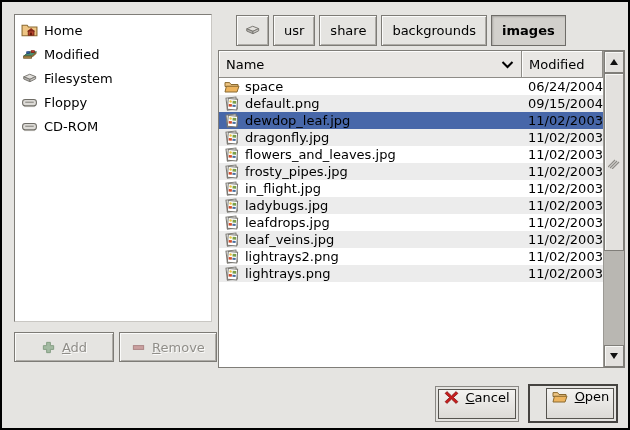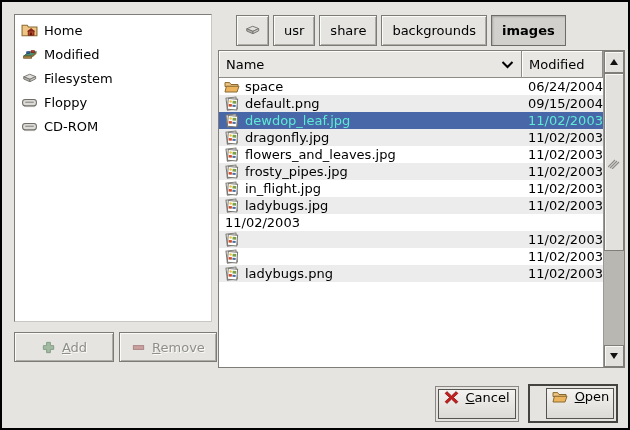--- a/index.html
+++ b/index.html
@@ -40,21 +40,21 @@
     display:flex; align-items:center; padding:0 7px; cursor:default;
   }
   .hdr-name { flex:1 1 auto; }
   .hdr-mod { flex:0 0 81px; }
   .sort-arrow { margin-left:auto; }
   .rows { flex:1 1 auto; background:#fff; }
   .row { height:17px; display:flex; align-items:center; cursor:default; }
   .row:nth-child(even) { background:#ececec; }
   .row .cell-name { flex:1 1 auto; display:flex; align-items:center; gap:5px; padding-left:5px; overflow:hidden; white-space:nowrap; }
   .row .cell-mod { flex:0 0 81px; padding-left:6px; }
-  .row.selected { background:#4767a9; color:#5eead4; }
+  .row.selected { background:#4767a9; color:#000000; }
   
   .vscroll { flex:0 0 21px; background:#b9b7b2; border-left:1px solid #9b9994; display:flex; flex-direction:column; }
   .sb-btn { flex:0 0 22px; background:#e3e1de; border:1px solid #807e79;
     box-shadow: inset 1px 1px 0 #f8f8f6; display:flex; align-items:center; justify-content:center; }
   .sb-thumb { flex:0 0 178px; background:#e3e1de; border:1px solid #807e79;
     box-shadow: inset 1px 1px 0 #f8f8f6; display:flex; align-items:center; justify-content:center; }
   .sb-spacer { flex:1 1 auto; }
   .tri-up { width:0; height:0; border-left:4px solid transparent; border-right:4px solid transparent; border-bottom:6px solid #111; }
   .tri-down { width:0; height:0; border-left:4px solid transparent; border-right:4px solid transparent; border-top:6px solid #111; }
   
@@ -283,47 +283,55 @@
     <span class="cell-name">
       <svg width="16" height="16">
                 <use width="16" height="16" href="#icon-image"></use>
               </svg>
       <span class="fname">ladybugs.jpg</span>
     </span>
     <span class="cell-mod">11/02/2003</span>
   </div>
 
   <div class="row">
-    <span class="cell-mod">11/02/2003</span>
-  </div>
-
-  <div class="row">
-    <span class="cell-name">
-      <svg width="16" height="16">
-                <use width="16" height="16" href="#icon-image"></use>
-              </svg>
-    </span>
-    <span class="cell-mod">11/02/2003</span>
-  </div>
-
-  <div class="row">
-    <span class="cell-name">
-      <svg width="16" height="16">
-                <use width="16" height="16" href="#icon-image"></use>
-              </svg>
-    </span>
-    <span class="cell-mod">11/02/2003</span>
-  </div>
-
-  <div class="row">
-    <span class="cell-name">
-      <svg width="16" height="16">
-                <use width="16" height="16" href="#icon-image"></use>
-              </svg>
-      <span class="fname">ladybugs.png</span>
+    <span class="cell-name">
+      <svg width="16" height="16">
+                <use width="16" height="16" href="#icon-image"></use>
+              </svg>
+      <span class="fname">leafdrops.jpg</span>
+    </span>
+    <span class="cell-mod">11/02/2003</span>
+  </div>
+
+  <div class="row">
+    <span class="cell-name">
+      <svg width="16" height="16">
+                <use width="16" height="16" href="#icon-image"></use>
+              </svg>
+      <span class="fname">leaf_veins.jpg</span>
+    </span>
+    <span class="cell-mod">11/02/2003</span>
+  </div>
+
+  <div class="row">
+    <span class="cell-name">
+      <svg width="16" height="16">
+                <use width="16" height="16" href="#icon-image"></use>
+              </svg>
+      <span class="fname">lightrays2.png</span>
+    </span>
+    <span class="cell-mod">11/02/2003</span>
+  </div>
+
+  <div class="row">
+    <span class="cell-name">
+      <svg width="16" height="16">
+                <use width="16" height="16" href="#icon-image"></use>
+              </svg>
+      <span class="fname">lightrays.png</span>
     </span>
     <span class="cell-mod">11/02/2003</span>
   </div>
 </div>
     </div>
     <div class="vscroll">
       <div class="sb-btn">
           <span class="tri-up"></span>
         </div>
       <div class="sb-thumb">

